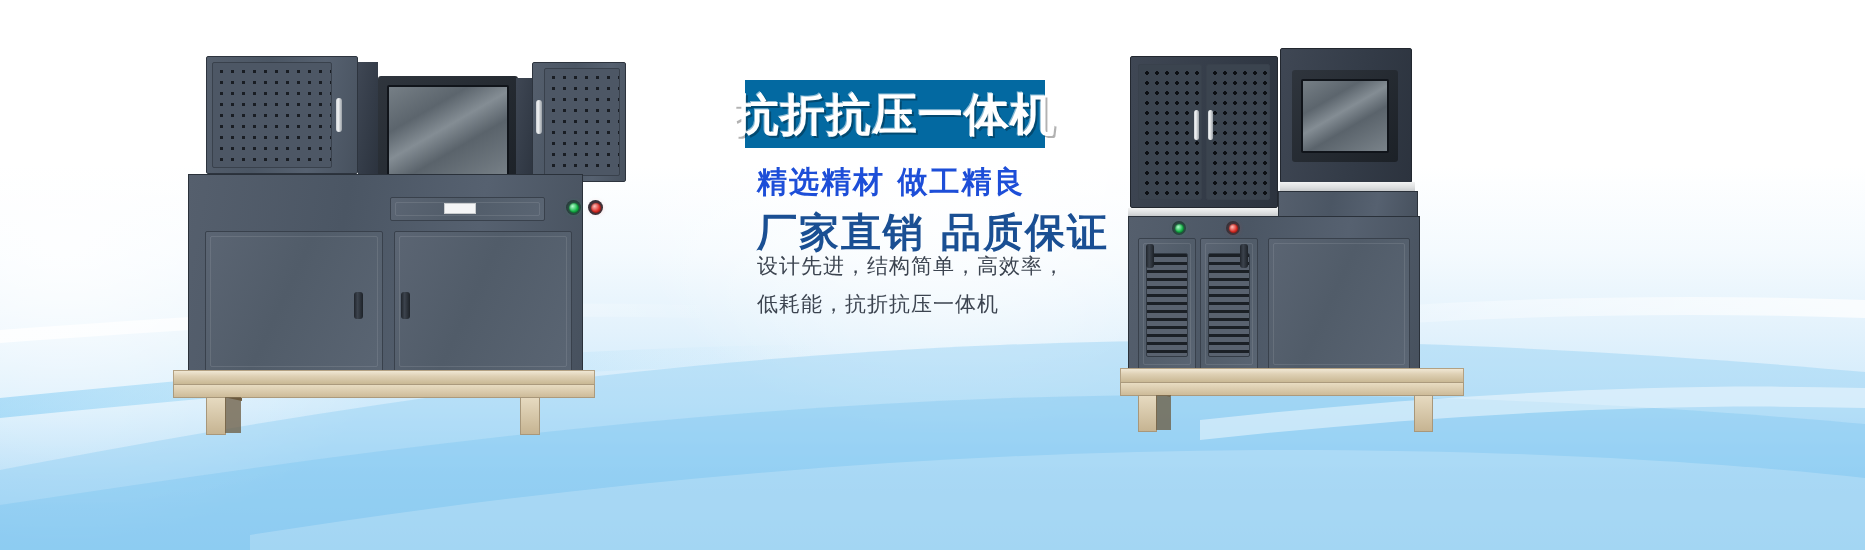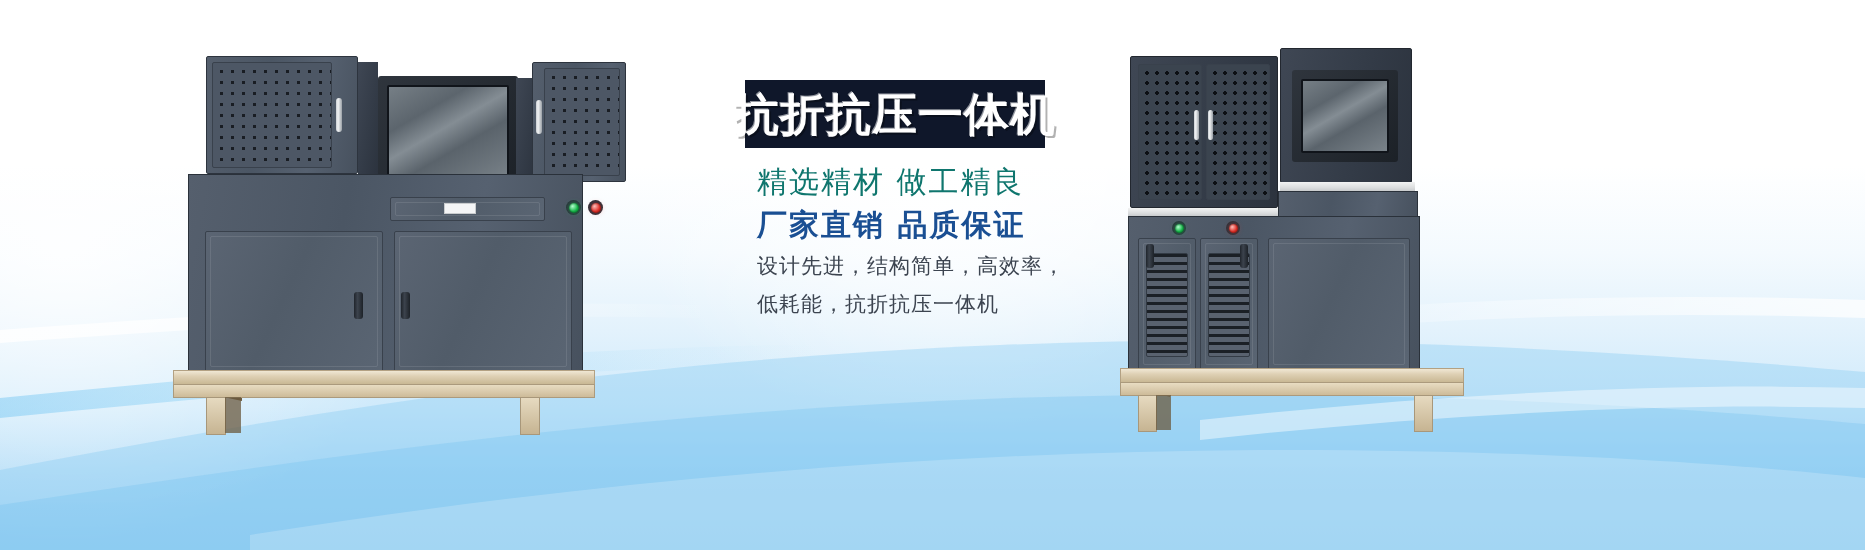--- a/index.html
+++ b/index.html
@@ -120,46 +120,46 @@
   .pallet-leg  { position: absolute; background: linear-gradient(to bottom,#e6dac0,#c6b492); border:1px solid #a8977a; }
   .pallet-shadow { position: absolute; background: #6b5a3f; }
 
   
   .copy { position: absolute; left: 745px; top: 0; width: 380px; height: 550px; }
 
   .title-plate {
     position: absolute;
     left: 0; top: 80px;
     width: 300px; height: 68px;
-    background: #0f172a;
+    background: #0369a1;
     display: flex; align-items: center; justify-content: center;
   }
   .title-plate .title-text {
     font-family: "DejaVu Sans", "Liberation Sans", sans-serif;
     font-weight: 700;
     font-size: 45px;
     line-height: 1;
     letter-spacing: 1px;
     color: #ffffff;
     white-space: nowrap;
     text-shadow:
        2px 2px 0 rgba(0,0,0,0.30),
       -1px -1px 0 rgba(255,255,255,0.55);
   }
 
   .line-orange {
     position: absolute; left: 12px; top: 162px;
-    font-size: 30px; font-weight: 400; letter-spacing: 2px;
-    color: #0f766e;
+    font-size: 30px; font-weight: 700; letter-spacing: 2px;
+    color: #1d4ed8;
     white-space: nowrap;
     font-family: "DejaVu Sans", "Liberation Sans", sans-serif;
   }
   .line-blue {
     position: absolute; left: 12px; top: 205px;
-    font-size: 30px; font-weight: 700; letter-spacing: 2px;
+    font-size: 40px; font-weight: 700; letter-spacing: 2px;
     color: #1a4f93;
     white-space: nowrap;
     font-family: "DejaVu Sans", "Liberation Sans", sans-serif;
   }
   .line-desc {
     position: absolute; left: 12px;
     font-size: 21px; font-weight: 400; letter-spacing: 1px;
     color: #3c4450;
     white-space: nowrap;
     font-family: "DejaVu Sans", "Liberation Sans", sans-serif;

